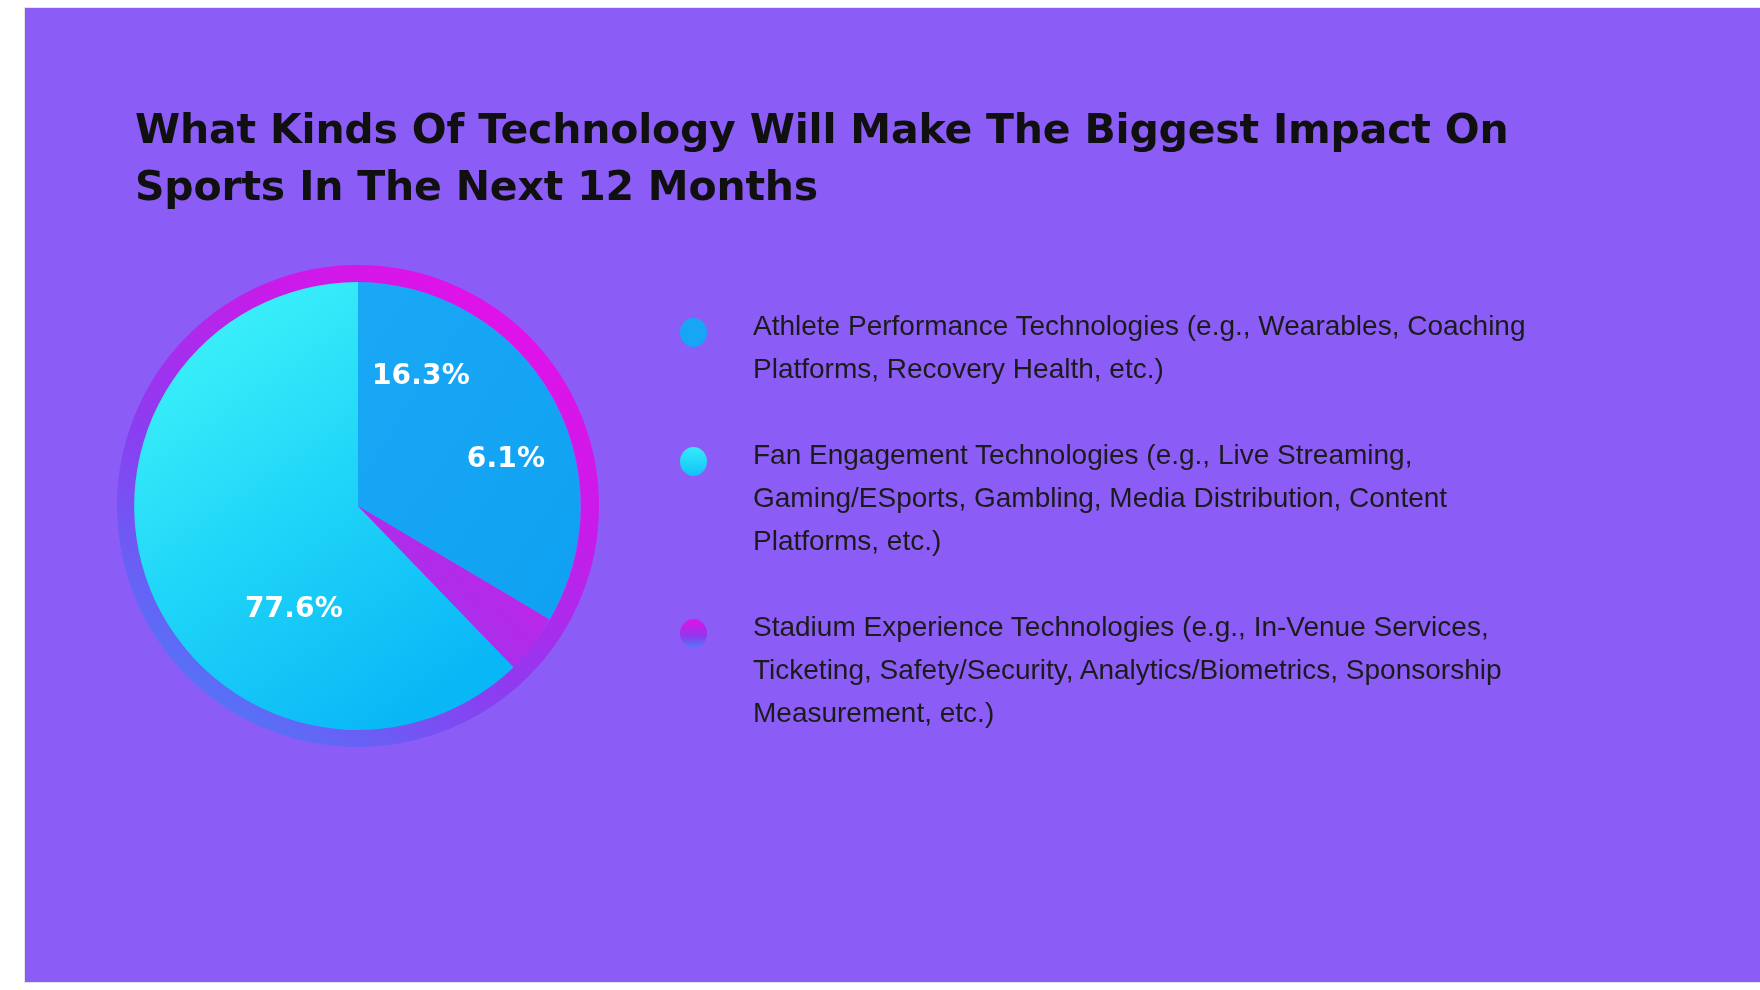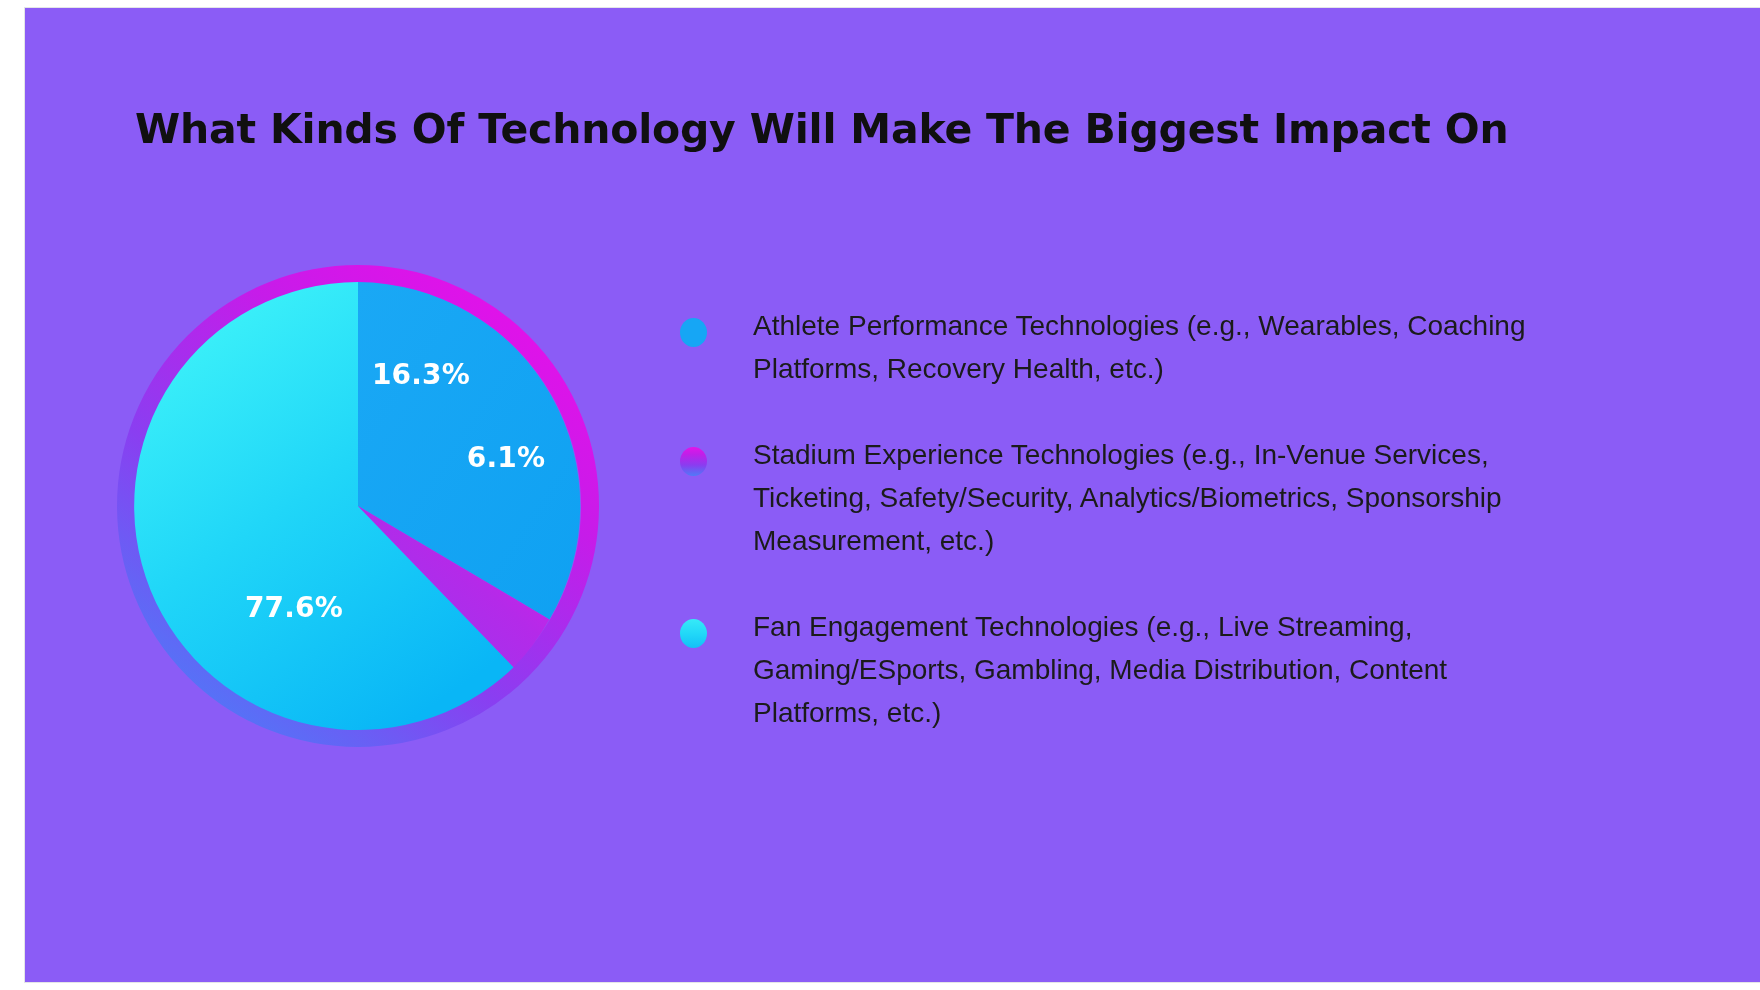--- a/index.html
+++ b/index.html
@@ -93,20 +93,21 @@
     max-width: 800px;
   }
 </style>
 </head>
 <body>
 
 <div class="card">
 
   <h1 class="chart-title">
     <span class="t-line">What Kinds Of Technology Will Make The Biggest Impact On</span>
+    <span class="t-line">Sports In The Next 12 Months</span>
   </h1>
 
   <div class="pie-wrap">
     <svg class="pie-svg" viewBox="0 0 500 500">
       <defs>
         <linearGradient id="ringGrad" x1="0.82" y1="0.03" x2="0.12" y2="0.97">
           <stop offset="0%" stop-color="#e411e9"></stop>
           <stop offset="28%" stop-color="#c61ce9"></stop>
           <stop offset="62%" stop-color="#8a3ef1"></stop>
           <stop offset="100%" stop-color="#4b7df8"></stop>
@@ -145,24 +146,24 @@
   </div>
 
   <div class="legend">
 
     <div class="legend-item">
       <span class="legend-dot d0"></span>
       <span class="legend-text">Athlete Performance Technologies (e.g., Wearables, Coaching Platforms, Recovery Health, etc.)</span>
     </div>
 
     <div class="legend-item">
-      <span class="legend-dot d1"></span>
-      <span class="legend-text">Stadium Experience Technologies (e.g., In-Venue Services, Ticketing, Safety/Security, Analytics/Biometrics, Sponsorship Measurement, etc.)</span>
+      <span class="legend-dot d2"></span>
+      <span class="legend-text">Fan Engagement Technologies (e.g., Live Streaming, Gaming/ESports, Gambling, Media Distribution, Content Platforms, etc.)</span>
     </div>
 
     <div class="legend-item">
-      <span class="legend-dot d2"></span>
-      <span class="legend-text">Fan Engagement Technologies (e.g., Live Streaming, Gaming/ESports, Gambling, Media Distribution, Content Platforms, etc.)</span>
+      <span class="legend-dot d1"></span>
+      <span class="legend-text">Stadium Experience Technologies (e.g., In-Venue Services, Ticketing, Safety/Security, Analytics/Biometrics, Sponsorship Measurement, etc.)</span>
     </div>
 
   </div>
 
 </div>
 
 </body></html>

